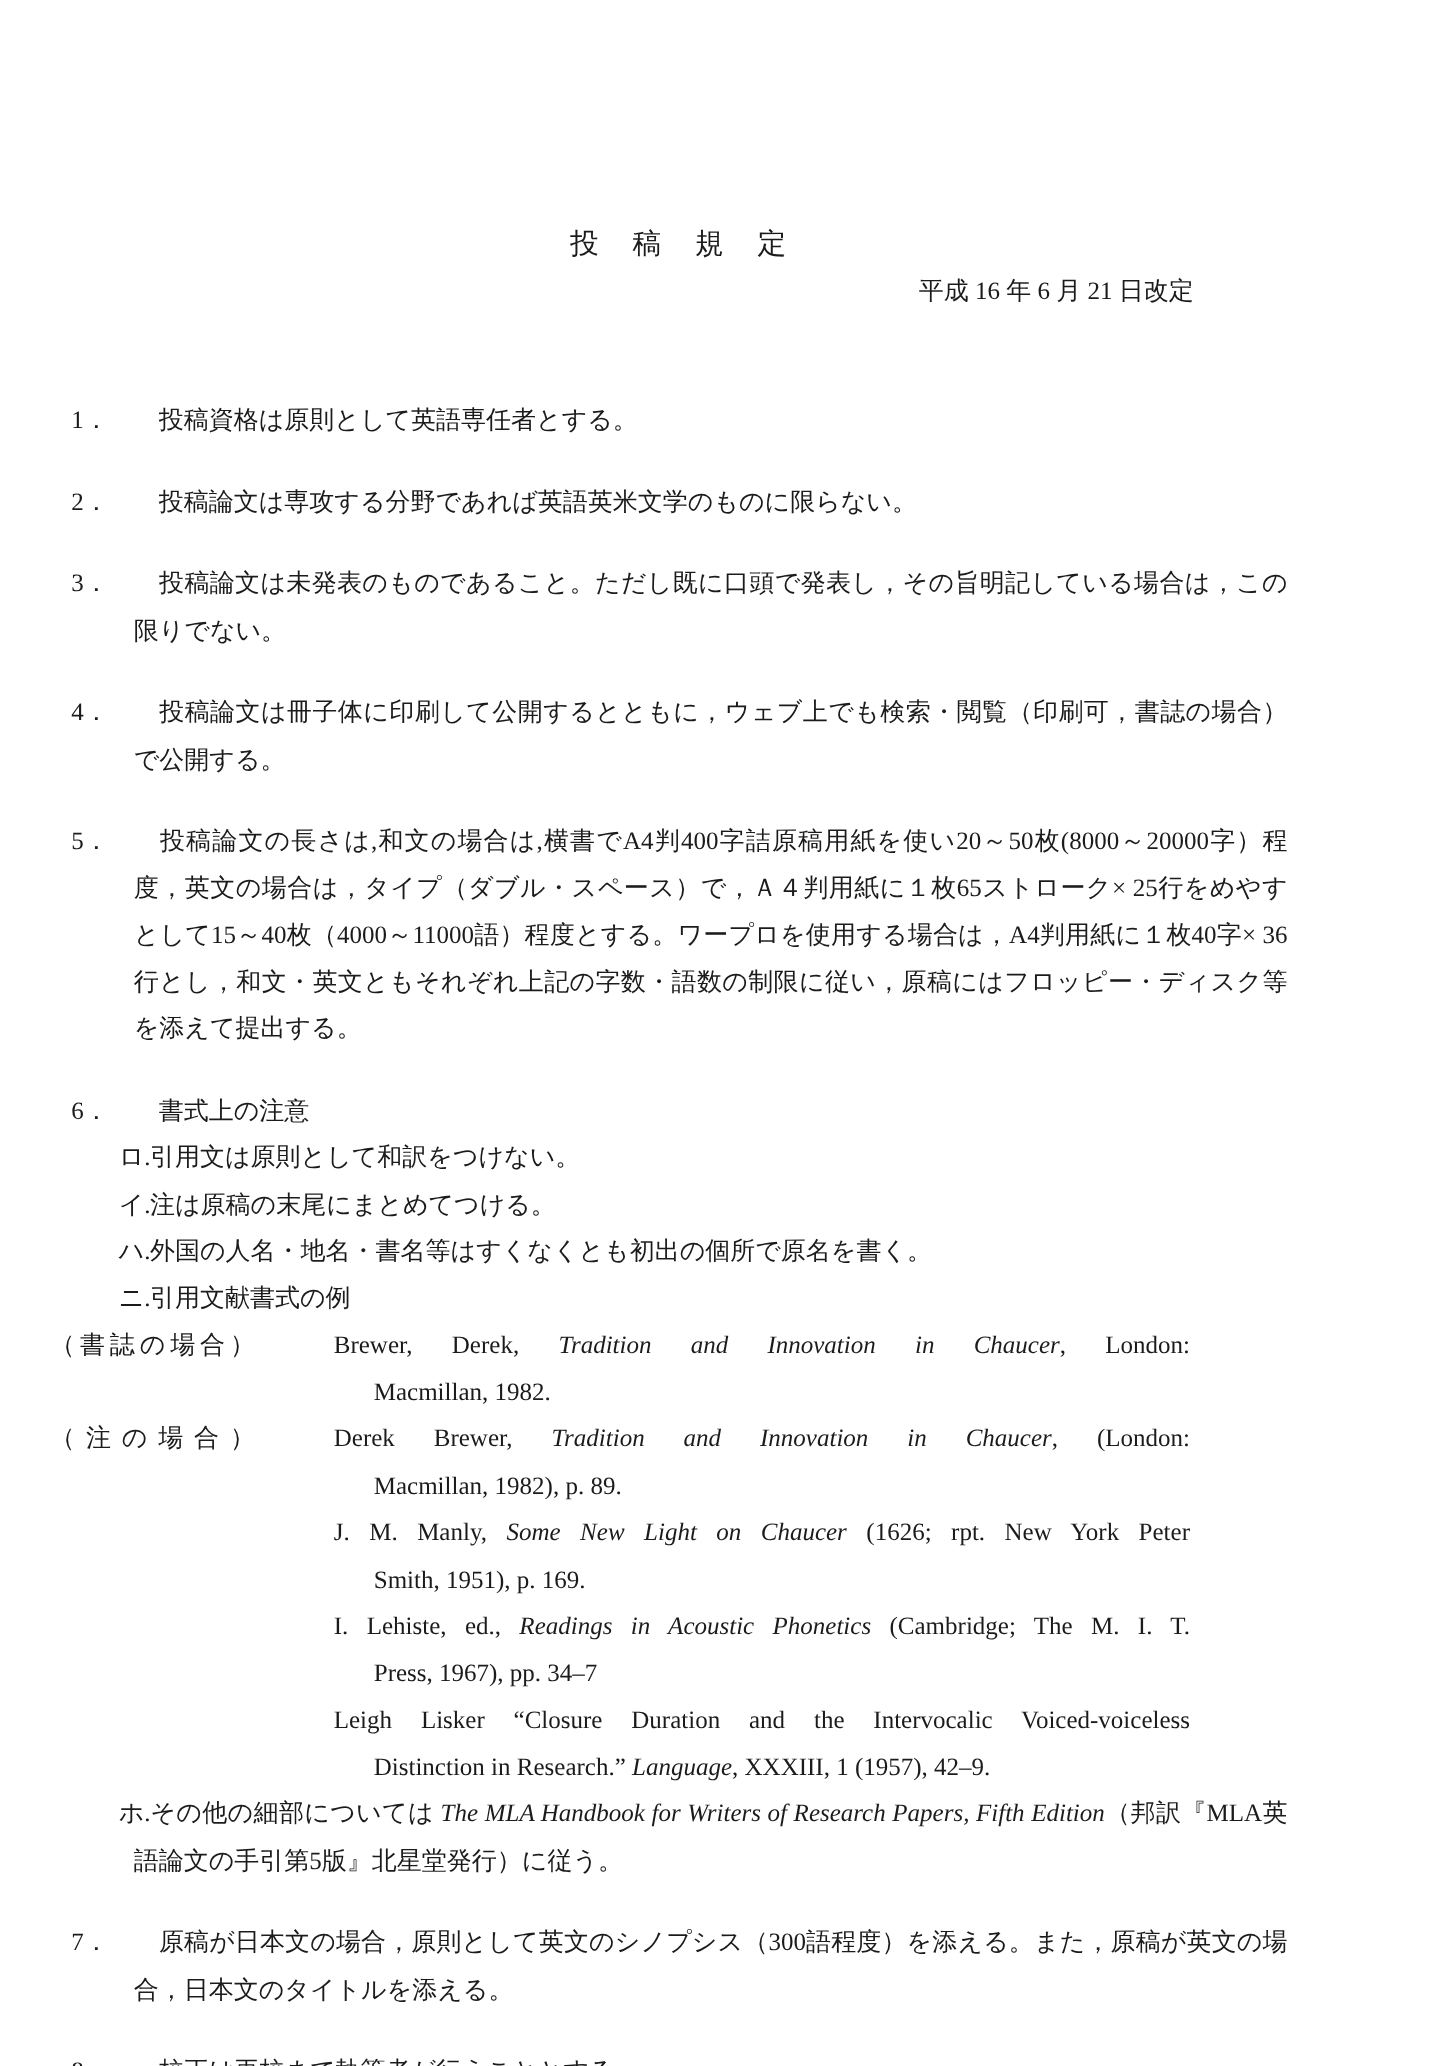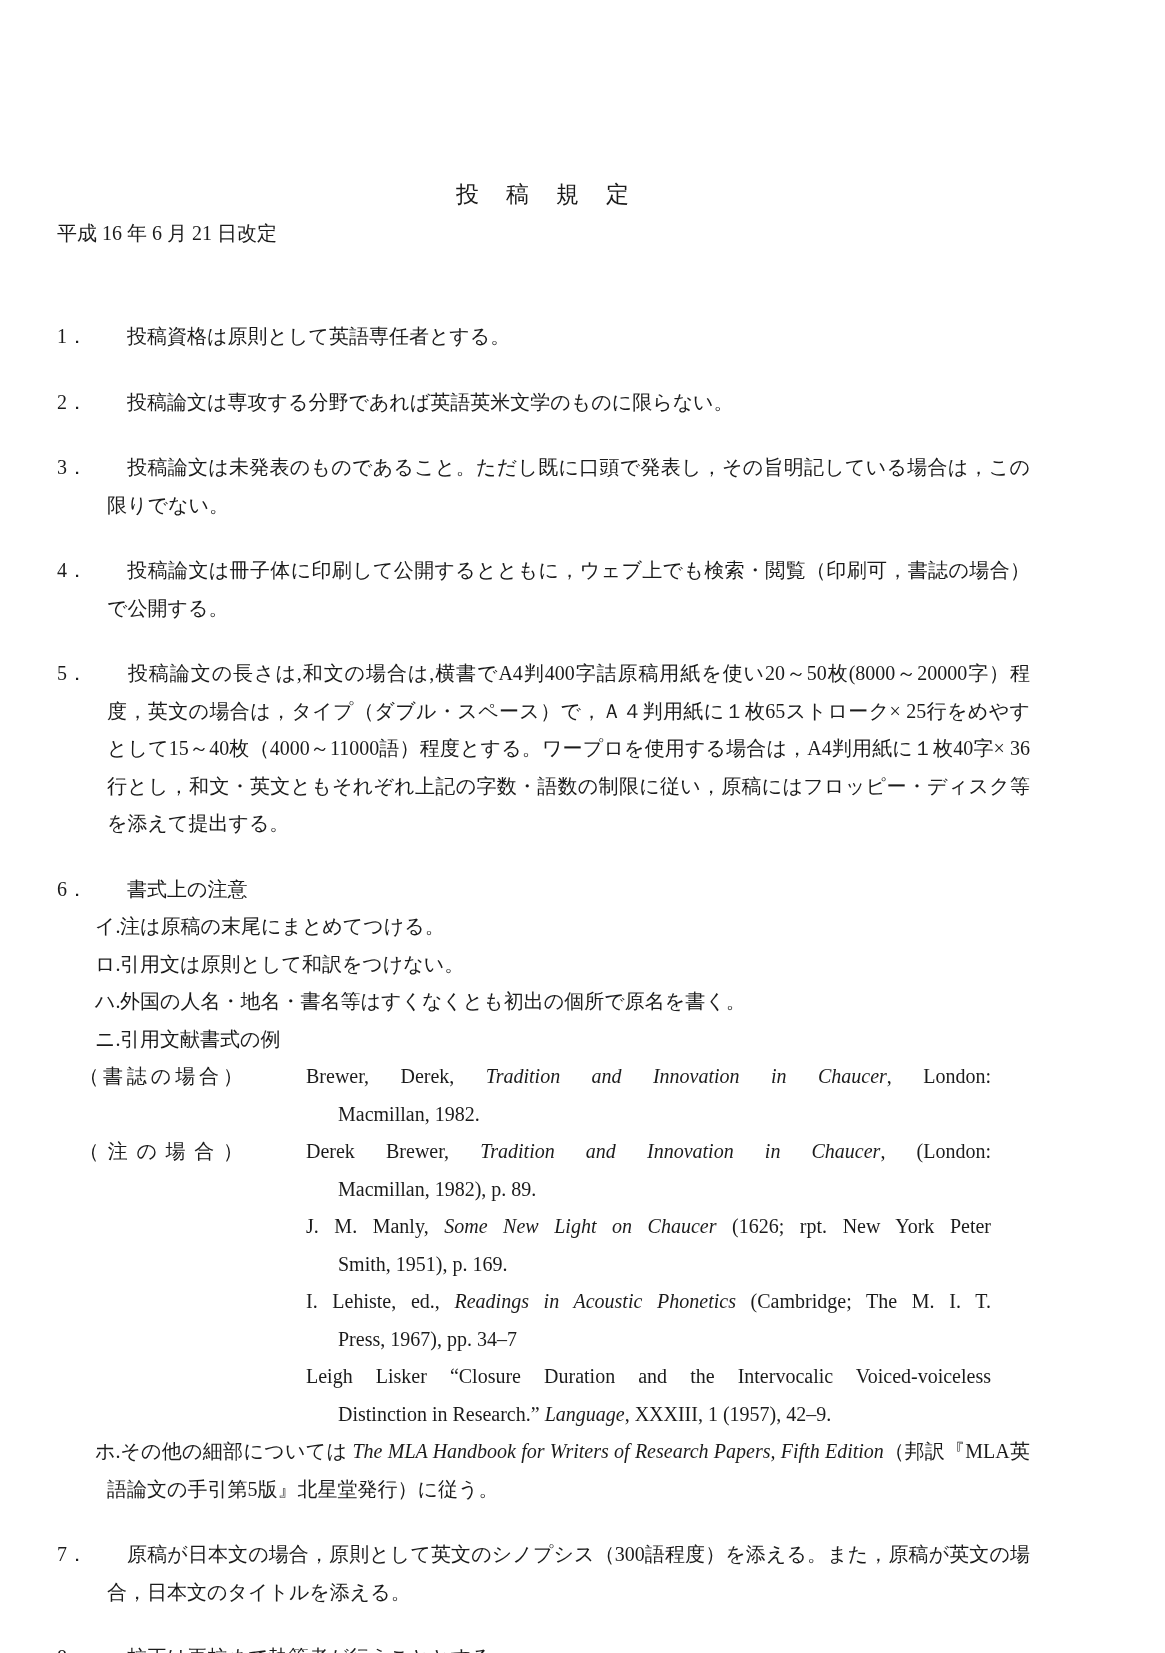--- a/index.html
+++ b/index.html
@@ -12,36 +12,36 @@
   }
   .page { padding: 176px 135px 0 57px; box-sizing: border-box; }
 
   .title {
     font-size: 23px; line-height: 38px;
     text-align: center; letter-spacing: 2px;
     white-space: pre;
   }
   .date {
     font-size: 20px; line-height: 38px;
-    text-align: left; padding-right: 75px;
+    text-align: right; padding-right: 75px;
   }
   .gap { height: 38px; }
 
   .blk { line-height: 37.5px; text-align: justify; }
 
   
   .num-item { padding-left: 50px; text-indent: -50px; margin-top: 28px; }
   .num-item > .num { display: inline-block; width: 70px; text-indent: 0; }
 
   
   .sub-item { padding-left: 50px; text-indent: -12px; }
   .sub-item > .num { display: inline-block; width: 25px; text-indent: 0; }
 
   
-  .cit-row { display: flex; margin-left: -17px; line-height: 37.5px; justify-content: center; }
+  .cit-row { display: flex; margin-left: -17px; line-height: 37.5px; }
   .cit-label {
     flex: 0 0 227px; width: 227px; box-sizing: border-box;
     padding-right: 63px;
     text-align: justify; text-align-last: justify;
   }
   .cit-body { flex: 0 0 685px; width: 685px; }
   .cit-line { padding-left: 32px; text-align: justify; }
   .cit-line.first { padding-left: 0; }
   .cit-line.fill { text-align-last: justify; }
 
@@ -54,22 +54,22 @@
   <div class="title">投　稿　規　定</div>
   <div class="date">平成 16 年 6 月 21 日改定</div>
   <div class="gap"></div>
   <div id="blocks">
       <div class="blk num-item"><span class="num">1．</span><span><span>投稿資格は原則として英語専任者とする。</span></span></div>
       <div class="blk num-item"><span class="num">2．</span><span><span>投稿論文は専攻する分野であれば英語英米文学のものに限らない。</span></span></div>
       <div class="blk num-item"><span class="num">3．</span><span><span>投稿論文は未発表のものであること。ただし既に口頭で発表し，その旨明記している場合は，この限りでない。</span></span></div>
       <div class="blk num-item"><span class="num">4．</span><span><span>投稿論文は冊子体に印刷して公開するとともに，ウェブ上でも検索・閲覧（印刷可，書誌の場合）で公開する。</span></span></div>
       <div class="blk num-item"><span class="num">5．</span><span><span>投稿論文の長さは,和文の場合は,横書でA4判400字詰原稿用紙を使い20～50枚(8000～20000字）程度，英文の場合は，タイプ（ダブル・スペース）で，Ａ４判用紙に１枚65ストローク× 25行をめやすとして15～40枚（4000～11000語）程度とする。ワープロを使用する場合は，A4判用紙に１枚40字× 36行とし，和文・英文ともそれぞれ上記の字数・語数の制限に従い，原稿にはフロッピー・ディスク等を添えて提出する。</span></span></div>
       <div class="blk num-item"><span class="num">6．</span><span><span>書式上の注意</span></span></div>
+      <div class="blk sub-item"><span class="num">ロ.</span><span><span>引用文は原則として和訳をつけない。</span></span></div>
       <div class="blk sub-item"><span class="num">イ.</span><span><span>注は原稿の末尾にまとめてつける。</span></span></div>
-      <div class="blk sub-item"><span class="num">ロ.</span><span><span>引用文は原則として和訳をつけない。</span></span></div>
       <div class="blk sub-item"><span class="num">ハ.</span><span><span>外国の人名・地名・書名等はすくなくとも初出の個所で原名を書く。</span></span></div>
       <div class="blk sub-item"><span class="num">ニ.</span><span><span>引用文献書式の例</span></span></div>
       <div class="cit-row">
         <div class="cit-label">（書誌の場合）</div>
         <div class="cit-body">
           <div class="cit-line first fill"><span>Brewer, Derek, </span><i>Tradition and Innovation in Chaucer</i><span>, London:</span></div>
           <div class="cit-line"><span>Macmillan, 1982.</span></div>
         </div>
       </div>
       <div class="cit-row">

